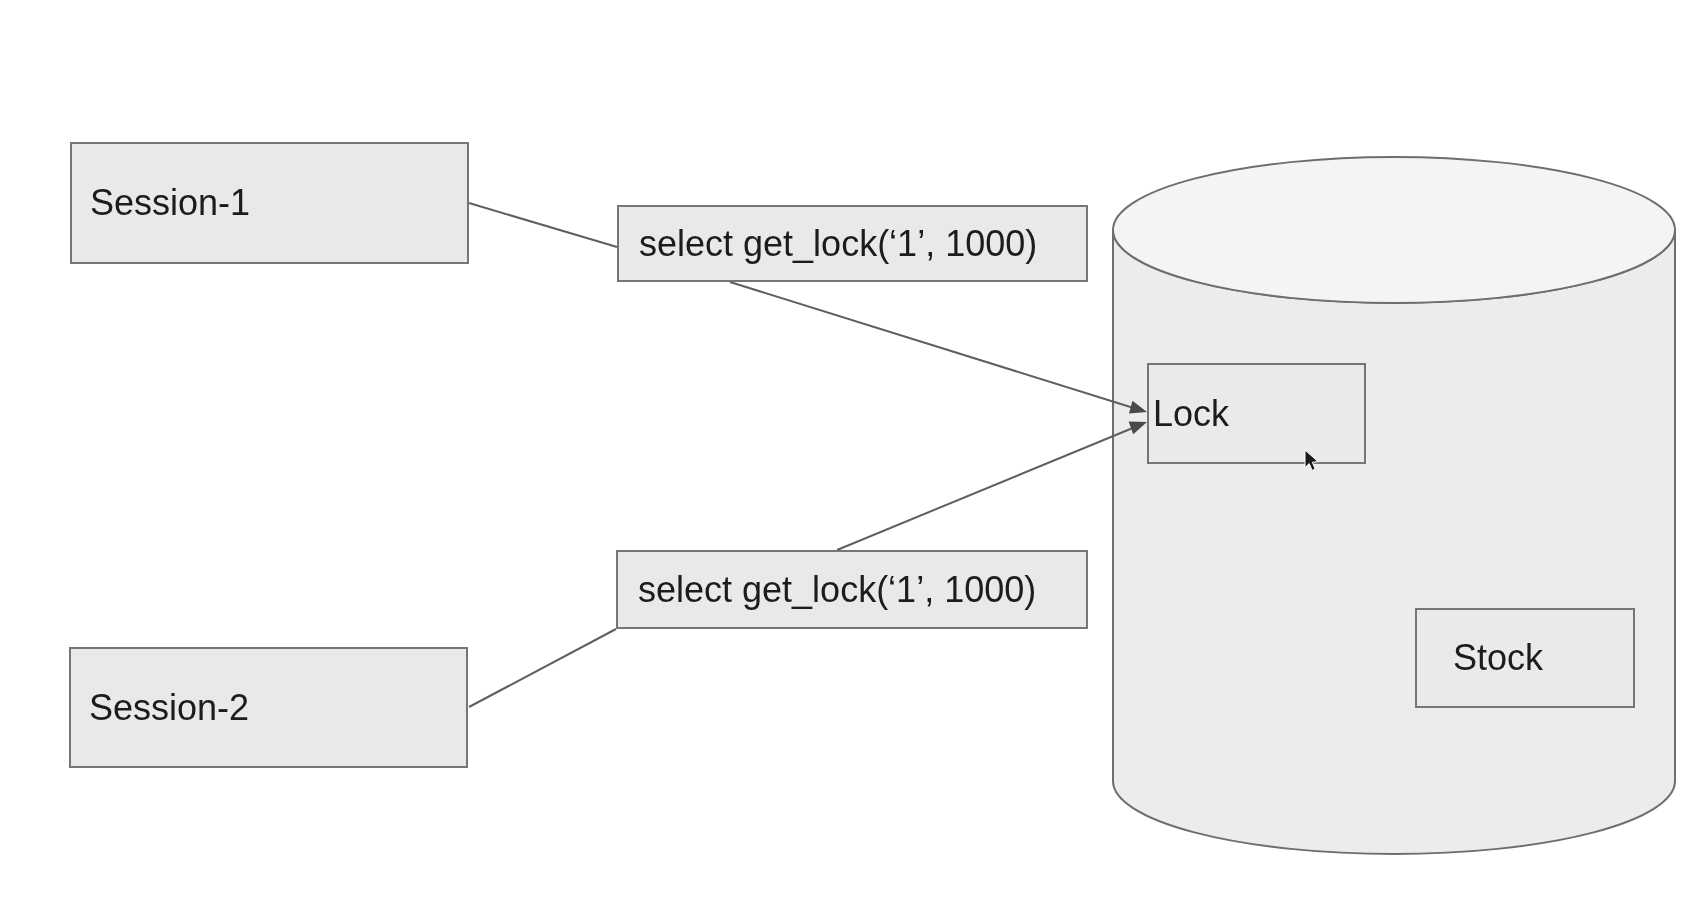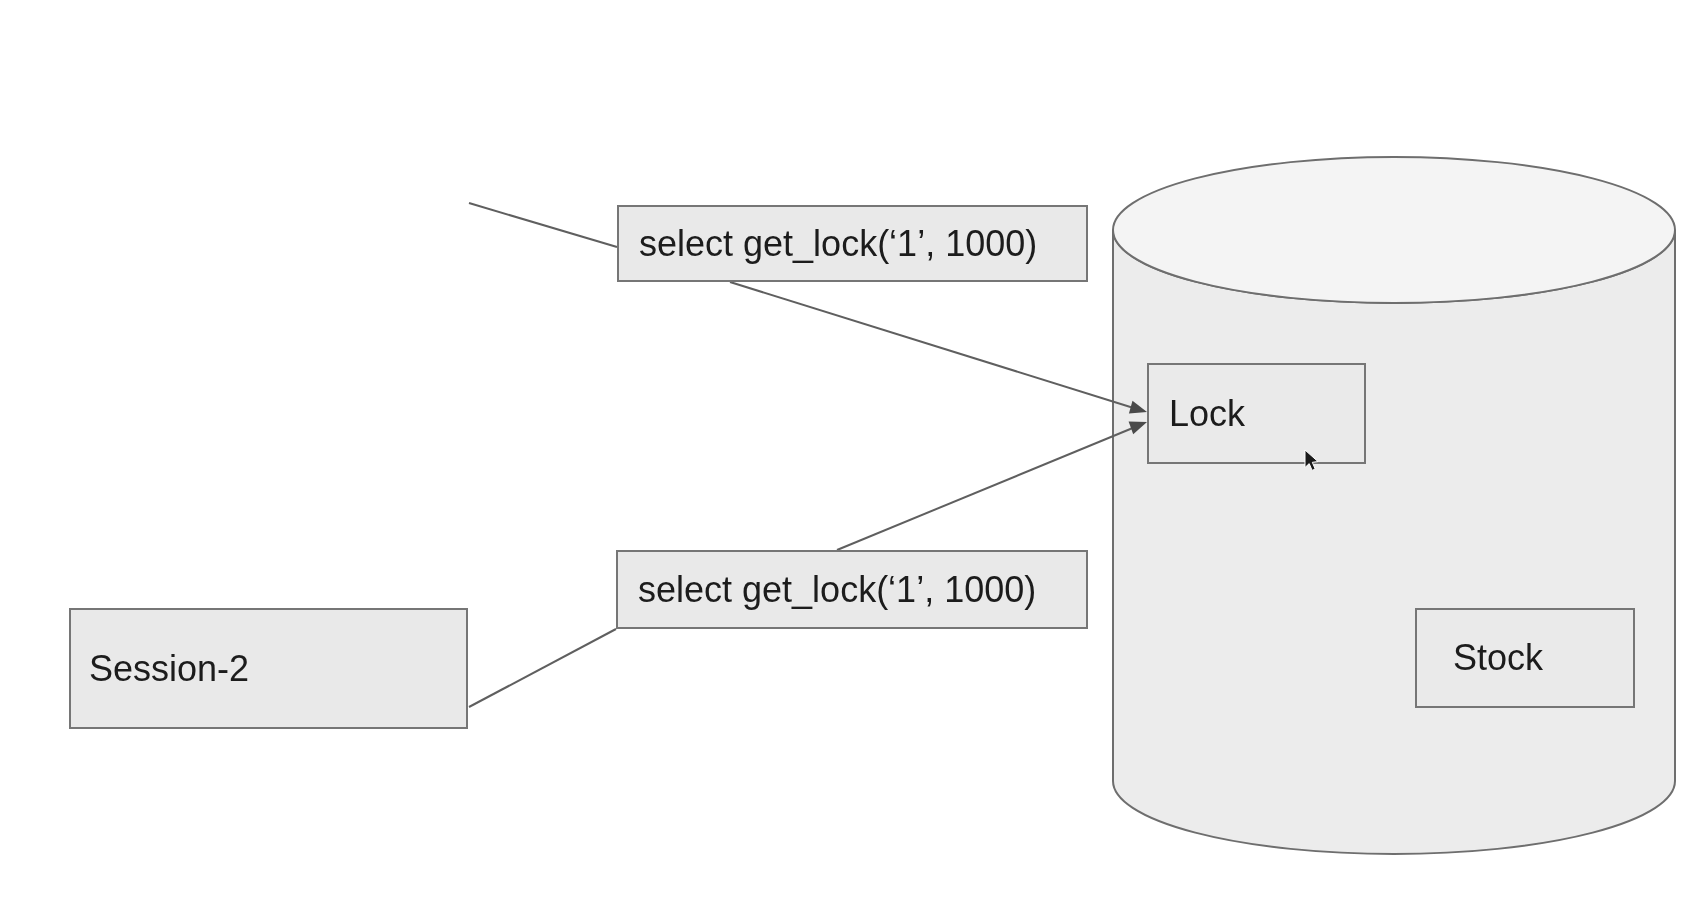--- a/index.html
+++ b/index.html
@@ -27,24 +27,24 @@
     background: #e9e9e9;
     border: 2px solid #767676;
     display: flex;
     align-items: center;
     color: #1c1c1c;
     font-size: 36px;
     line-height: 1.1;
     white-space: nowrap;
   }
   .node-session1 { left: 70px;  top: 142px; width: 399px; height: 122px; padding-left: 18px; }
-  .node-session2 { left: 69px;  top: 608px; width: 399px; height: 121px; padding-left: 18px; }
+  .node-session2 { left: 69px;  top: 647px; width: 399px; height: 121px; padding-left: 18px; }
   .node-query1   { left: 617px; top: 205px; width: 471px; height: 77px;  padding-left: 20px; }
   .node-query2   { left: 616px; top: 550px; width: 472px; height: 79px;  padding-left: 20px; }
-  .node-lock     { left: 1147px; top: 363px; width: 219px; height: 101px; padding-left: 20px; background: #eaeaea; }
+  .node-lock     { left: 1147px; top: 363px; width: 219px; height: 101px; padding-left: 4px; background: #eaeaea; }
   .node-stock    { left: 1415px; top: 608px; width: 220px; height: 100px; padding-left: 36px; background: #eaeaea; }
   .node span { display: inline-block; }
 </style>
 </head>
 <body>
 
 <div class="stage">
 
   <svg class="underlay" viewBox="0 0 1702 910">
 
@@ -56,20 +56,23 @@
 
     <line x1="730" y1="282" x2="1140" y2="410" stroke="#5f5f5f" stroke-width="2"></line>
     <polygon points="1147,412 1128.9,413.4 1132.5,400.8" fill="#4a4a4a"></polygon>
 
     <line x1="469" y1="707" x2="616" y2="629" stroke="#5f5f5f" stroke-width="2"></line>
 
     <line x1="837" y1="550" x2="1140" y2="425" stroke="#5f5f5f" stroke-width="2"></line>
     <polygon points="1147,422 1133.2,434.2 1128.6,421.4" fill="#4a4a4a"></polygon>
   </svg>
 
+  <div class="node node-session1">
+    <span>Session-1</span>
+  </div>
 
   <div class="node node-session2">
     <span>Session-2</span>
   </div>
 
   <div class="node node-query1">
     <span>select get_lock(‘1’, 1000)</span>
   </div>
 
   <div class="node node-query2">

